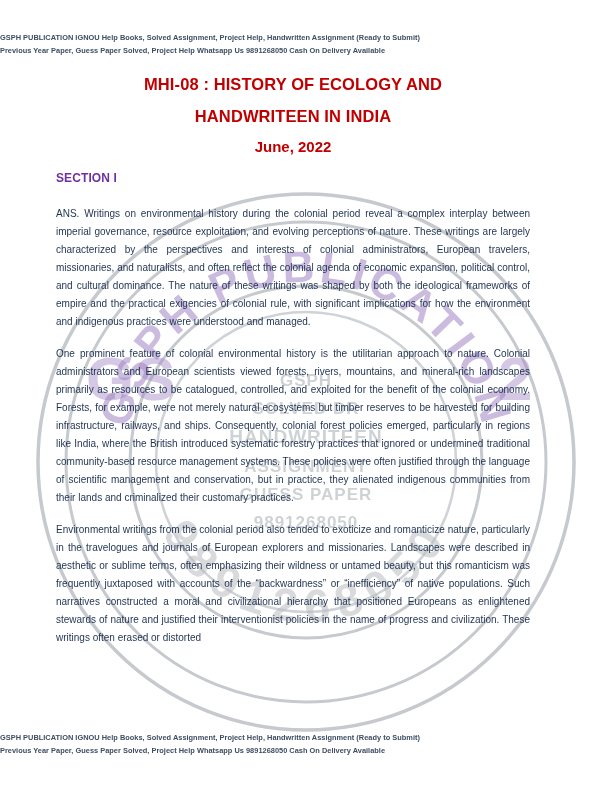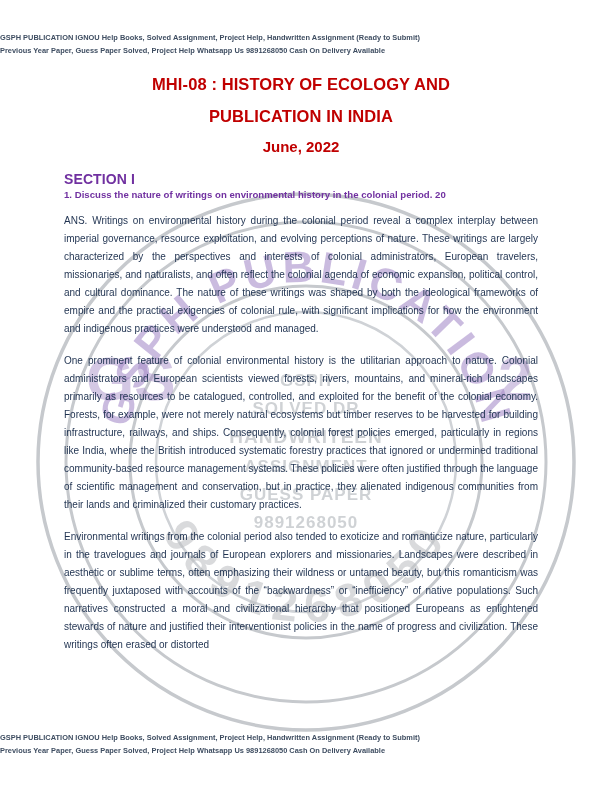--- a/index.html
+++ b/index.html
@@ -38,21 +38,21 @@
     letter-spacing: 0.02px;
     z-index: 3;
   }
   .runhead.top { top: 31px; }
   .runhead.bottom { top: 731px; }
   .runhead span { display: block; }
 
   
   .content {
     position: absolute;
-    left: 64px;
+    left: 56px;
     top: 68px;
     width: 474px;
     z-index: 2;
   }
 
   .doc-title {
     color: #c00000;
     font-size: 16.5px;
     font-weight: bold;
     text-align: center;
@@ -64,24 +64,24 @@
     color: #c00000;
     font-size: 15px;
     font-weight: bold;
     text-align: center;
     line-height: 30px;
     margin-bottom: 9px;
   }
 
   .section-label {
     color: #7030a0;
-    font-size: 14px;
+    font-size: 12px;
     font-weight: bold;
     margin-top: 8px;
-    margin-bottom: 2px;
+    margin-bottom: 20px;
     letter-spacing: 0.1px;
   }
 
   .question {
     color: #7030a0;
     font-size: 9.6px;
     font-weight: bold;
     margin-bottom: 12px;
     letter-spacing: 0.02px;
   }
@@ -137,27 +137,26 @@
 
   <div class="runhead top">
     <span>GSPH PUBLICATION IGNOU Help Books, Solved Assignment, Project Help, Handwritten Assignment (Ready to Submit)</span>
     <span>Previous Year Paper, Guess Paper Solved, Project Help Whatsapp Us 9891268050 Cash On Delivery Available</span>
   </div>
 
   <div class="content">
 
     <div class="doc-title">
       <span class="line">MHI-08 : HISTORY OF ECOLOGY AND</span>
-      <span class="line">PUBLICATION IN INDIA</span>
+      <span class="line">HANDWRITEEN IN INDIA</span>
     </div>
     <div class="doc-date">June, 2022</div>
 
     <div class="section-label">SECTION I</div>
 
-    <div class="question">1. Discuss the nature of writings on environmental history in the colonial period. 20</div>
 
     <p class="para">ANS. Writings on environmental history during the colonial period reveal a complex interplay between imperial governance, resource exploitation, and evolving perceptions of nature. These writings are largely characterized by the perspectives and interests of colonial administrators, European travelers, missionaries, and naturalists, and often reflect the colonial agenda of economic expansion, political control, and cultural dominance. The nature of these writings was shaped by both the ideological frameworks of empire and the practical exigencies of colonial rule, with significant implications for how the environment and indigenous practices were understood and managed.</p>
     <p class="para">One prominent feature of colonial environmental history is the utilitarian approach to nature. Colonial administrators and European scientists viewed forests, rivers, mountains, and mineral-rich landscapes primarily as resources to be catalogued, controlled, and exploited for the benefit of the colonial economy. Forests, for example, were not merely natural ecosystems but timber reserves to be harvested for building infrastructure, railways, and ships. Consequently, colonial forest policies emerged, particularly in regions like India, where the British introduced systematic forestry practices that ignored or undermined traditional community-based resource management systems. These policies were often justified through the language of scientific management and conservation, but in practice, they alienated indigenous communities from their lands and criminalized their customary practices.</p>
     <p class="para">Environmental writings from the colonial period also tended to exoticize and romanticize nature, particularly in the travelogues and journals of European explorers and missionaries. Landscapes were described in aesthetic or sublime terms, often emphasizing their wildness or untamed beauty, but this romanticism was frequently juxtaposed with accounts of the “backwardness” or “inefficiency” of native populations. Such narratives constructed a moral and civilizational hierarchy that positioned Europeans as enlightened stewards of nature and justified their interventionist policies in the name of progress and civilization. These writings often erased or distorted</p>
   </div>
 
   <div class="runhead bottom">
     <span>GSPH PUBLICATION IGNOU Help Books, Solved Assignment, Project Help, Handwritten Assignment (Ready to Submit)</span>
     <span>Previous Year Paper, Guess Paper Solved, Project Help Whatsapp Us 9891268050 Cash On Delivery Available</span>
   </div>

